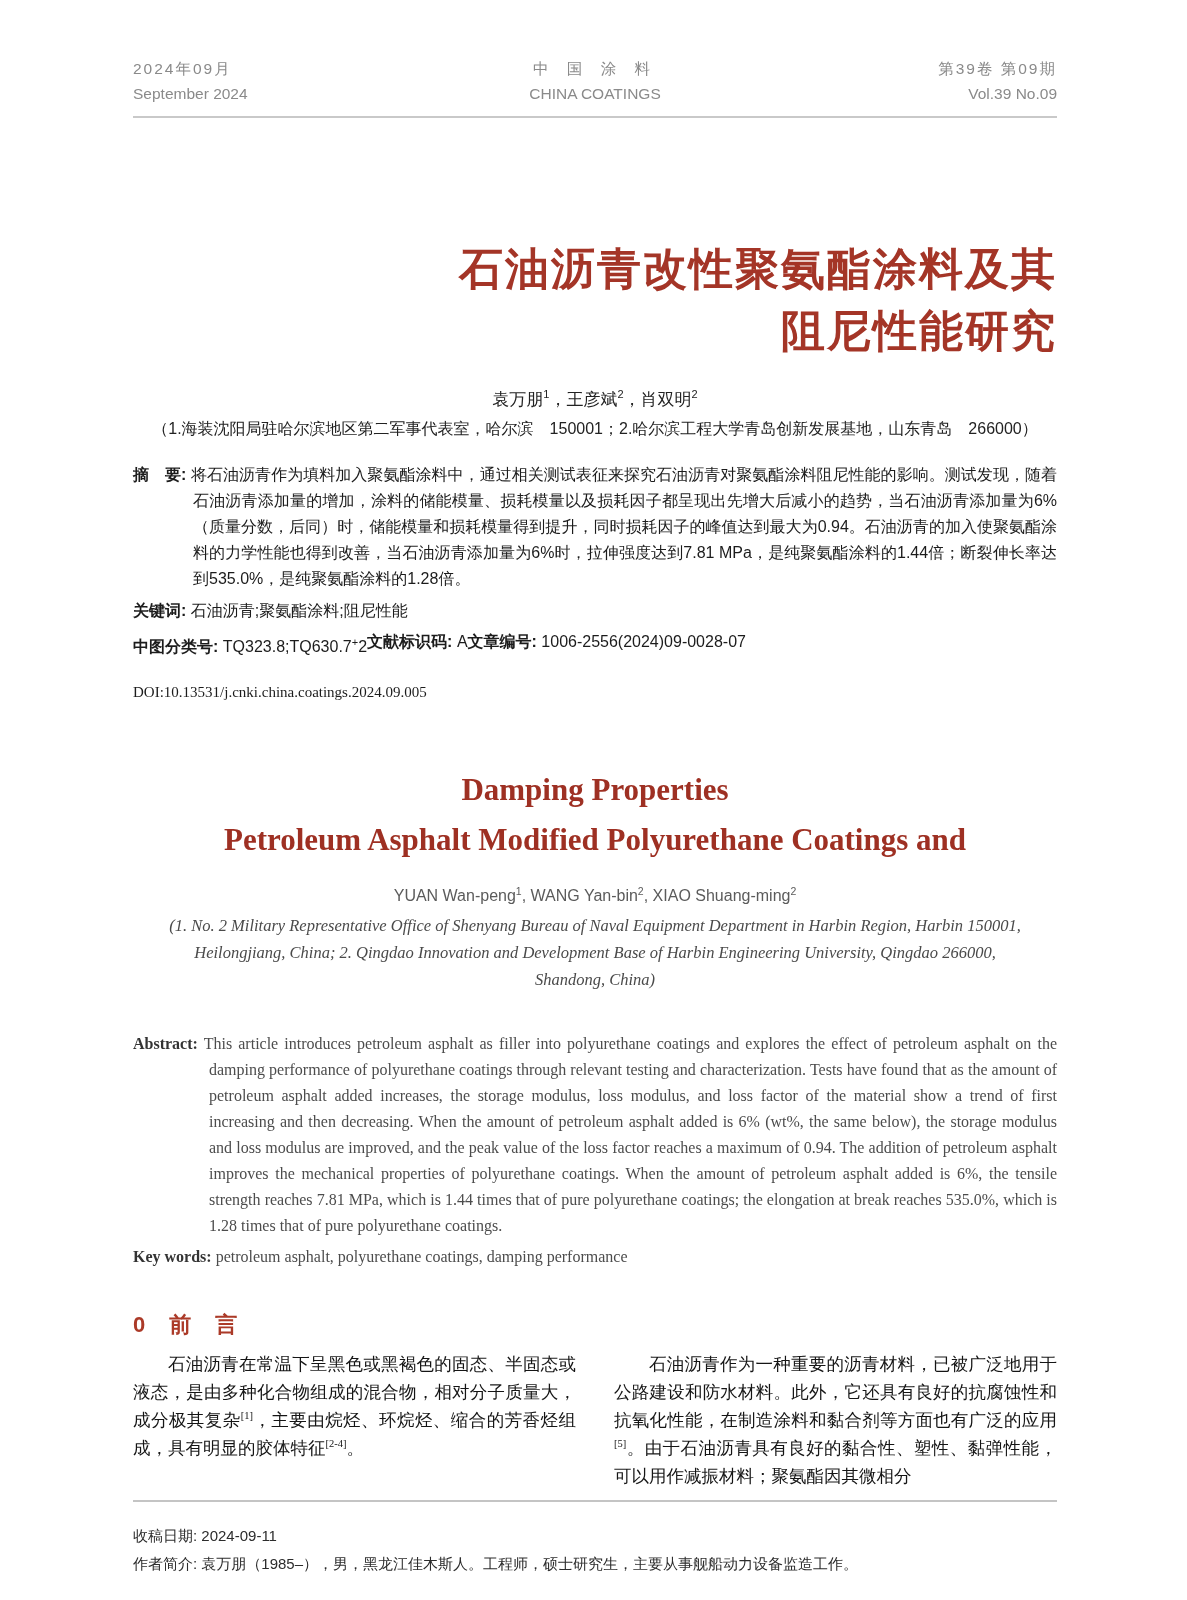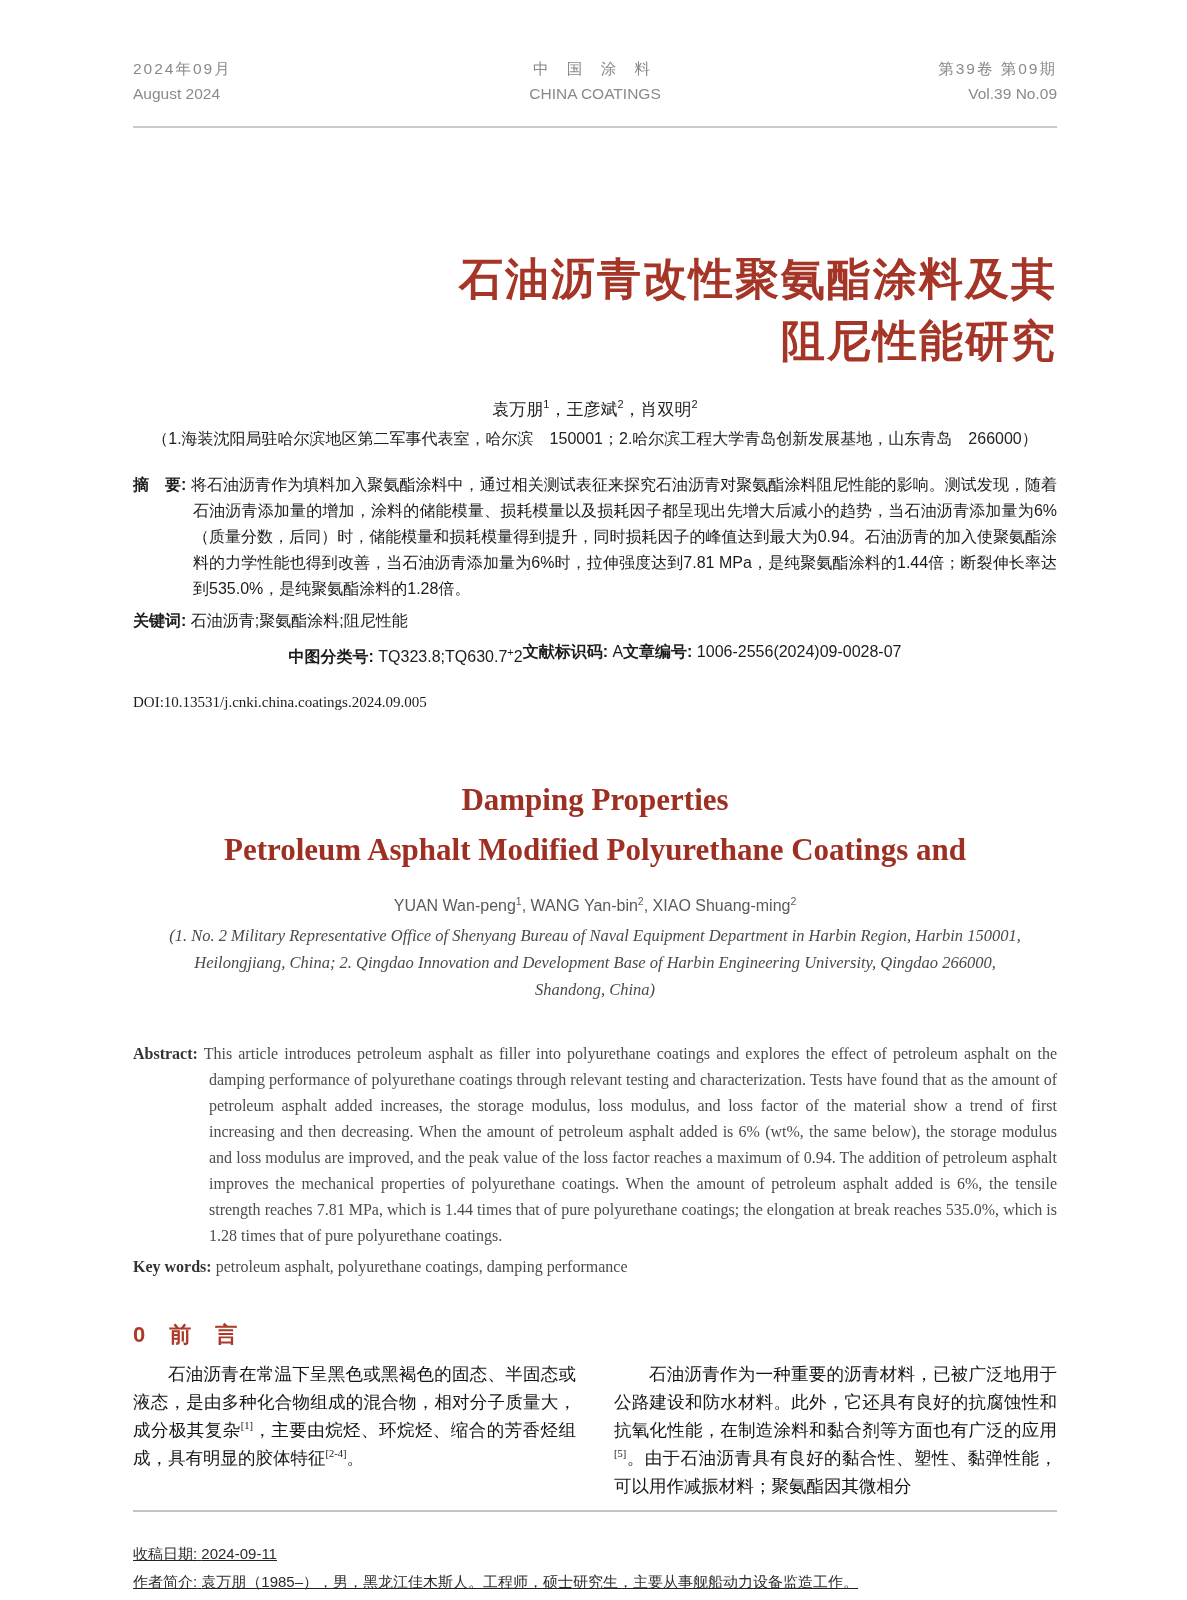--- a/index.html
+++ b/index.html
@@ -10,21 +10,21 @@
     padding:56px 130px 0 133px;
     background:#ffffff;
     font-family:"Liberation Sans","DejaVu Sans",sans-serif;
     color:#222222;
     overflow:hidden;
   }
   
   .jheader{
     display:flex;justify-content:space-between;align-items:flex-end;
     color:#8a8a8a;font-size:15.5px;line-height:25px;
-    padding-bottom:20px;border-bottom:2px solid #c9c9c9;
+    padding-bottom:10px;border-bottom:2px solid #c9c9c9;
   }
   .jheader .cell{white-space:nowrap;}
   .jheader .c-left{text-align:left;width:30%;}
   .jheader .c-mid{text-align:center;width:40%;}
   .jheader .c-right{text-align:right;width:30%;}
   .jheader .cn{letter-spacing:2px;}
   .jheader .c-mid .cn{letter-spacing:7px;}
   
   .title-cn{
     margin-top:120px;text-align:right;
@@ -36,21 +36,21 @@
   .affil-cn{margin-top:8px;text-align:center;font-size:16px;color:#222;}
   
   .abs-cn{
     margin-top:22px;font-size:16px;line-height:26px;color:#1c1c1c;
     text-align:justify;padding-left:60px;text-indent:-60px;
   }
   .abs-cn .lab{font-weight:700;}
   .kw-cn{margin-top:6px;font-size:16px;line-height:26px;color:#1c1c1c;}
   .kw-cn .lab{font-weight:700;}
   .clc-row{
-    margin-top:5px;display:flex;justify-content:center;
+    margin-top:5px;display:flex;justify-content:flex-start;
     font-size:16px;line-height:26px;color:#1c1c1c;
   }
   .clc-row .lab{font-weight:700;}
   .clc-row sup{font-size:11px;}
   .doi-line{
     margin-top:24px;font-size:15px;color:#1c1c1c;
     font-family:"Liberation Serif","DejaVu Serif",serif;
   }
   
   .title-en{
@@ -87,21 +87,21 @@
     line-height:30px;margin-bottom:10px;letter-spacing:1px;
   }
   .body-p{
     margin:0;font-family:"Liberation Serif","DejaVu Serif",serif;
     font-size:17.5px;line-height:28px;color:#151515;
     text-align:justify;text-indent:2em;
   }
   .col-right .body-p{margin-top:40px;}
   .body-p sup{font-size:10.5px;line-height:0;}
   
-  .footnote{margin-top:10px;border-top:2px solid #c4c4c4;padding-top:28px;text-decoration:underline;}
+  .footnote{margin-top:10px;border-top:2px solid #c4c4c4;padding-top:20px;}
   .fn-line{font-size:15px;line-height:28px;color:#2c2c2c;}
   
   .pfooter{margin-top:26px;display:flex;align-items:center;}
   .page-num{
     font-family:"Liberation Serif","DejaVu Serif",serif;
     font-size:29px;color:#46699b;line-height:1;
   }
   .vbar{width:3px;height:44px;background:#2b4a73;margin:0 10px 0 12px;}
   .sec-cn{font-size:17px;font-weight:700;color:#47525c;line-height:22px;}
   .sec-en{
@@ -110,21 +110,21 @@
   }
 </style>
 </head>
 <body>
 
 <div class="page">
 
   <div class="jheader">
     <div class="cell c-left">
       <div class="cn">2024年09月</div>
-      <div>August 2024</div>
+      <div>September 2024</div>
     </div>
     <div class="cell c-mid">
       <div class="cn">中 国 涂 料</div>
       <div>CHINA COATINGS</div>
     </div>
     <div class="cell c-right">
       <div class="cn">第39卷 第09期</div>
       <div>Vol.39 No.09</div>
     </div>
   </div>

